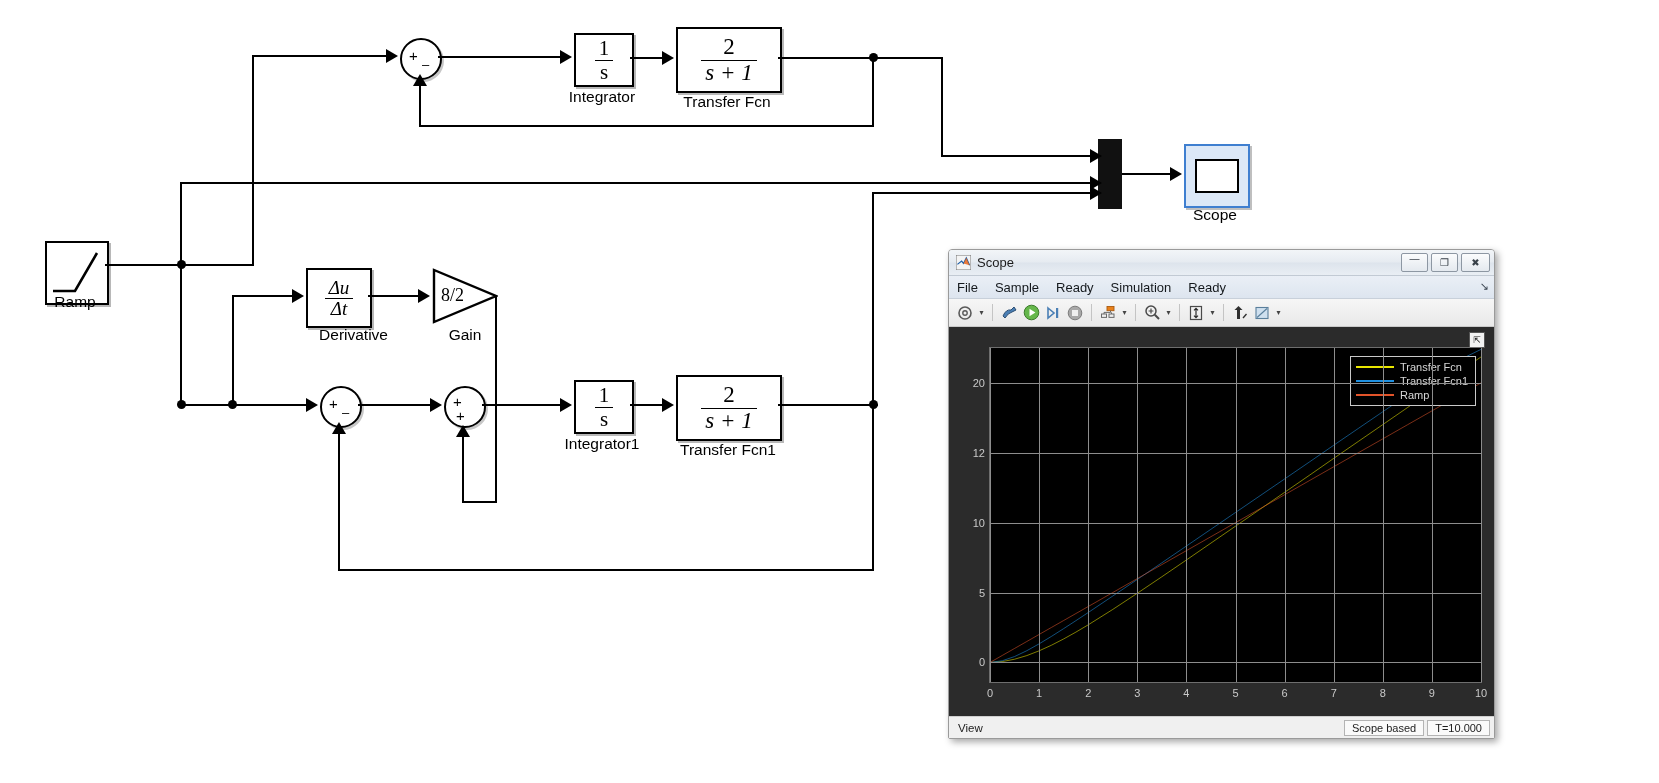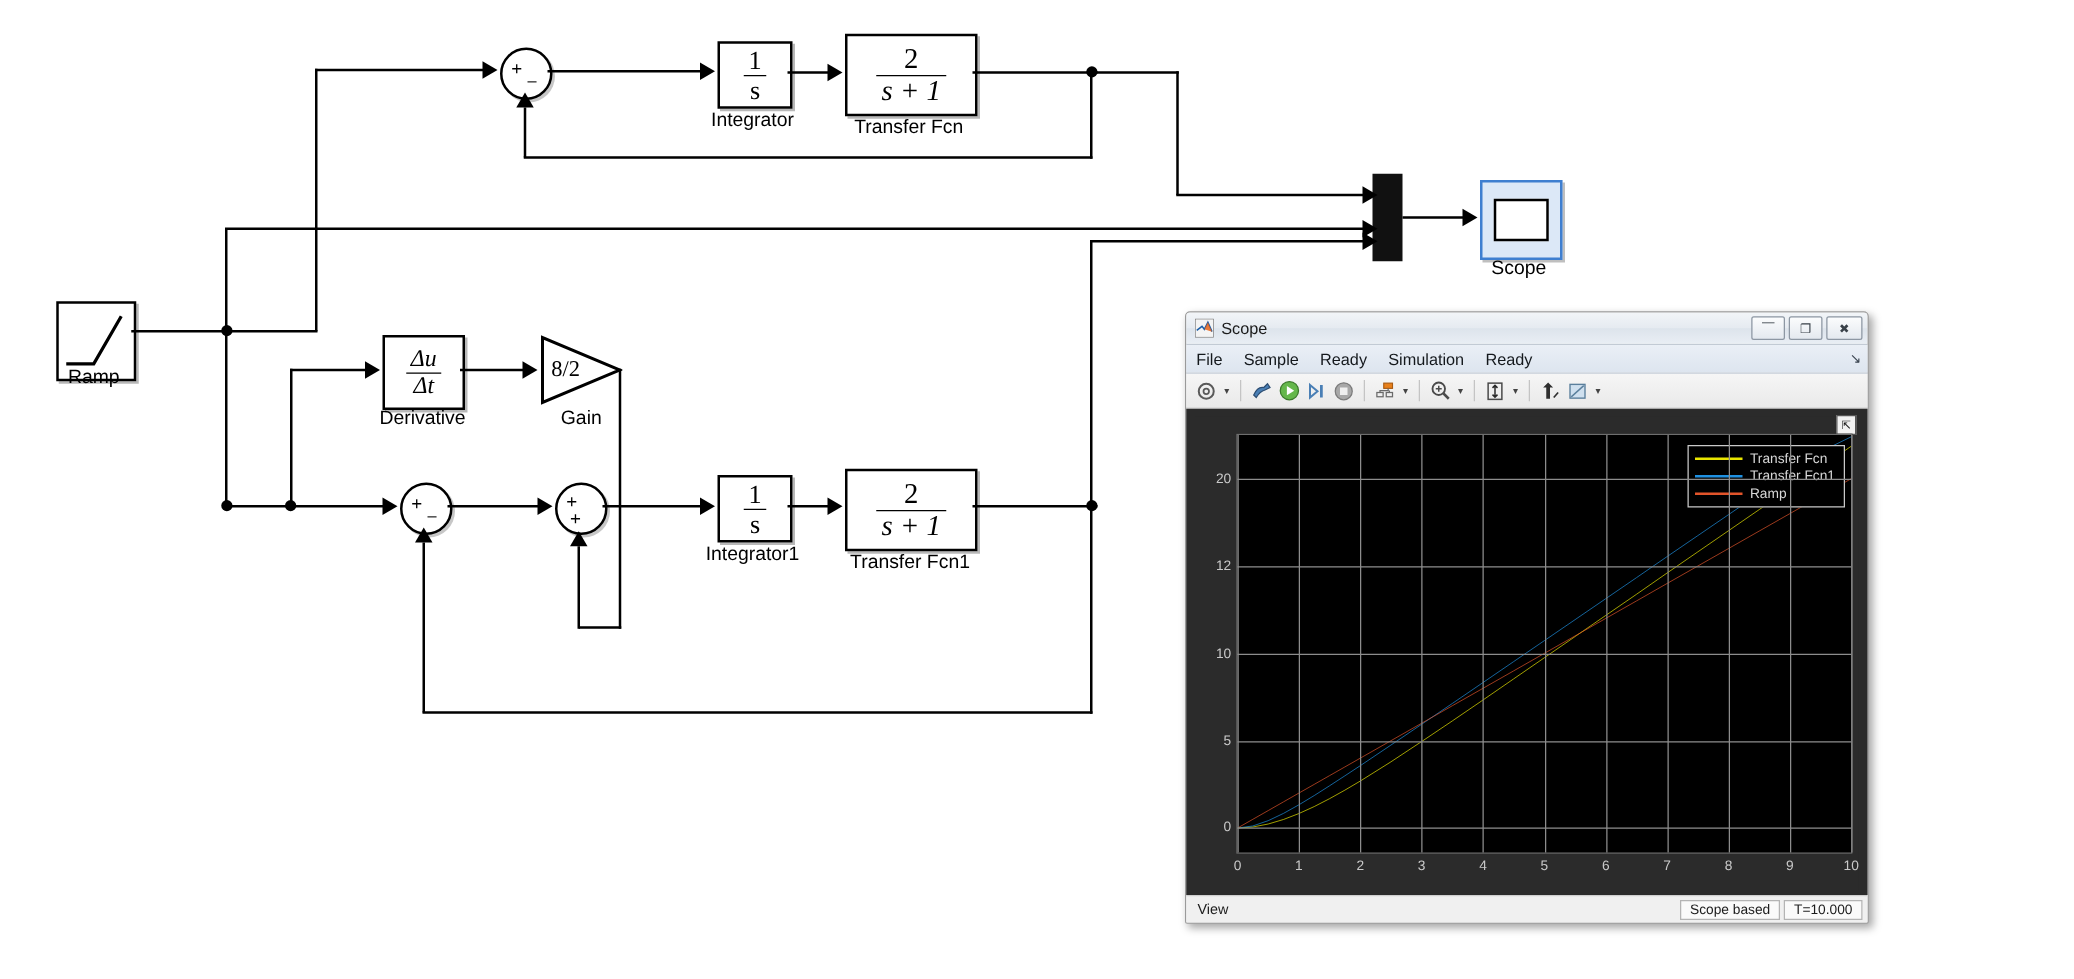--- a/index.html
+++ b/index.html
@@ -146,21 +146,21 @@
     </span>
   </div>
   <div class="blabel" style="left:662px;top:93px;width:130px;">Transfer Fcn</div>
 
   <div class="blk" style="left:306px;top:268px;width:62px;height:56px;">
     <span class="frac ital" style="font-size:19px;">
       <span class="num">Δu</span>
       <span class="den">Δt</span>
     </span>
   </div>
-  <div class="blabel" style="left:288px;top:326px;width:100px;">Derivative</div>
+  <div class="blabel" style="left:288px;top:326px;width:100px;text-align:right;">Derivative</div>
 
   <div style="position:absolute;left:432px;top:268px;width:66px;height:56px;">
     <svg width="66" height="56" viewBox="0 0 66 56" style="position:absolute;left:0;top:0;">
       <polygon points="2,2 2,54 64,28" fill="#fff" stroke="#000" stroke-width="2.4"></polygon>
     </svg>
     <span style="position:absolute;left:9px;top:17px;font-size:18px;font-family:'Liberation Serif',serif;">8/2</span>
   </div>
   <div class="blabel" style="left:420px;top:326px;width:90px;">Gain</div>
 
   <div class="sum" style="left:320px;top:386px;width:38px;height:38px;"></div>

